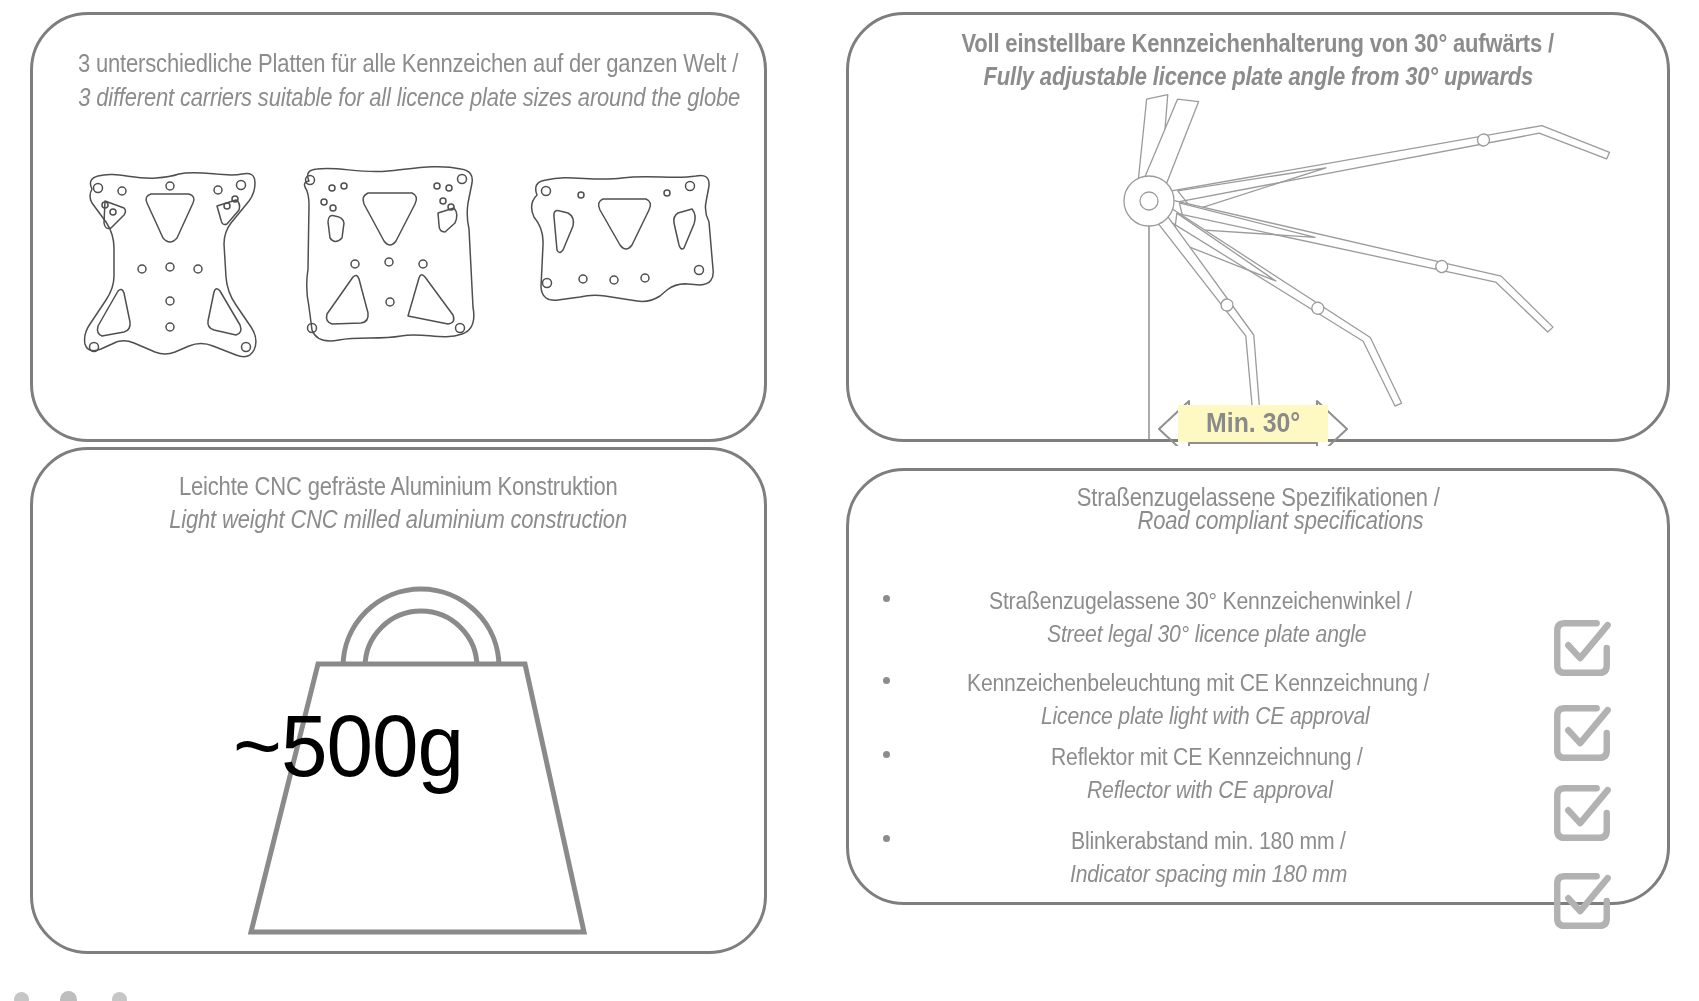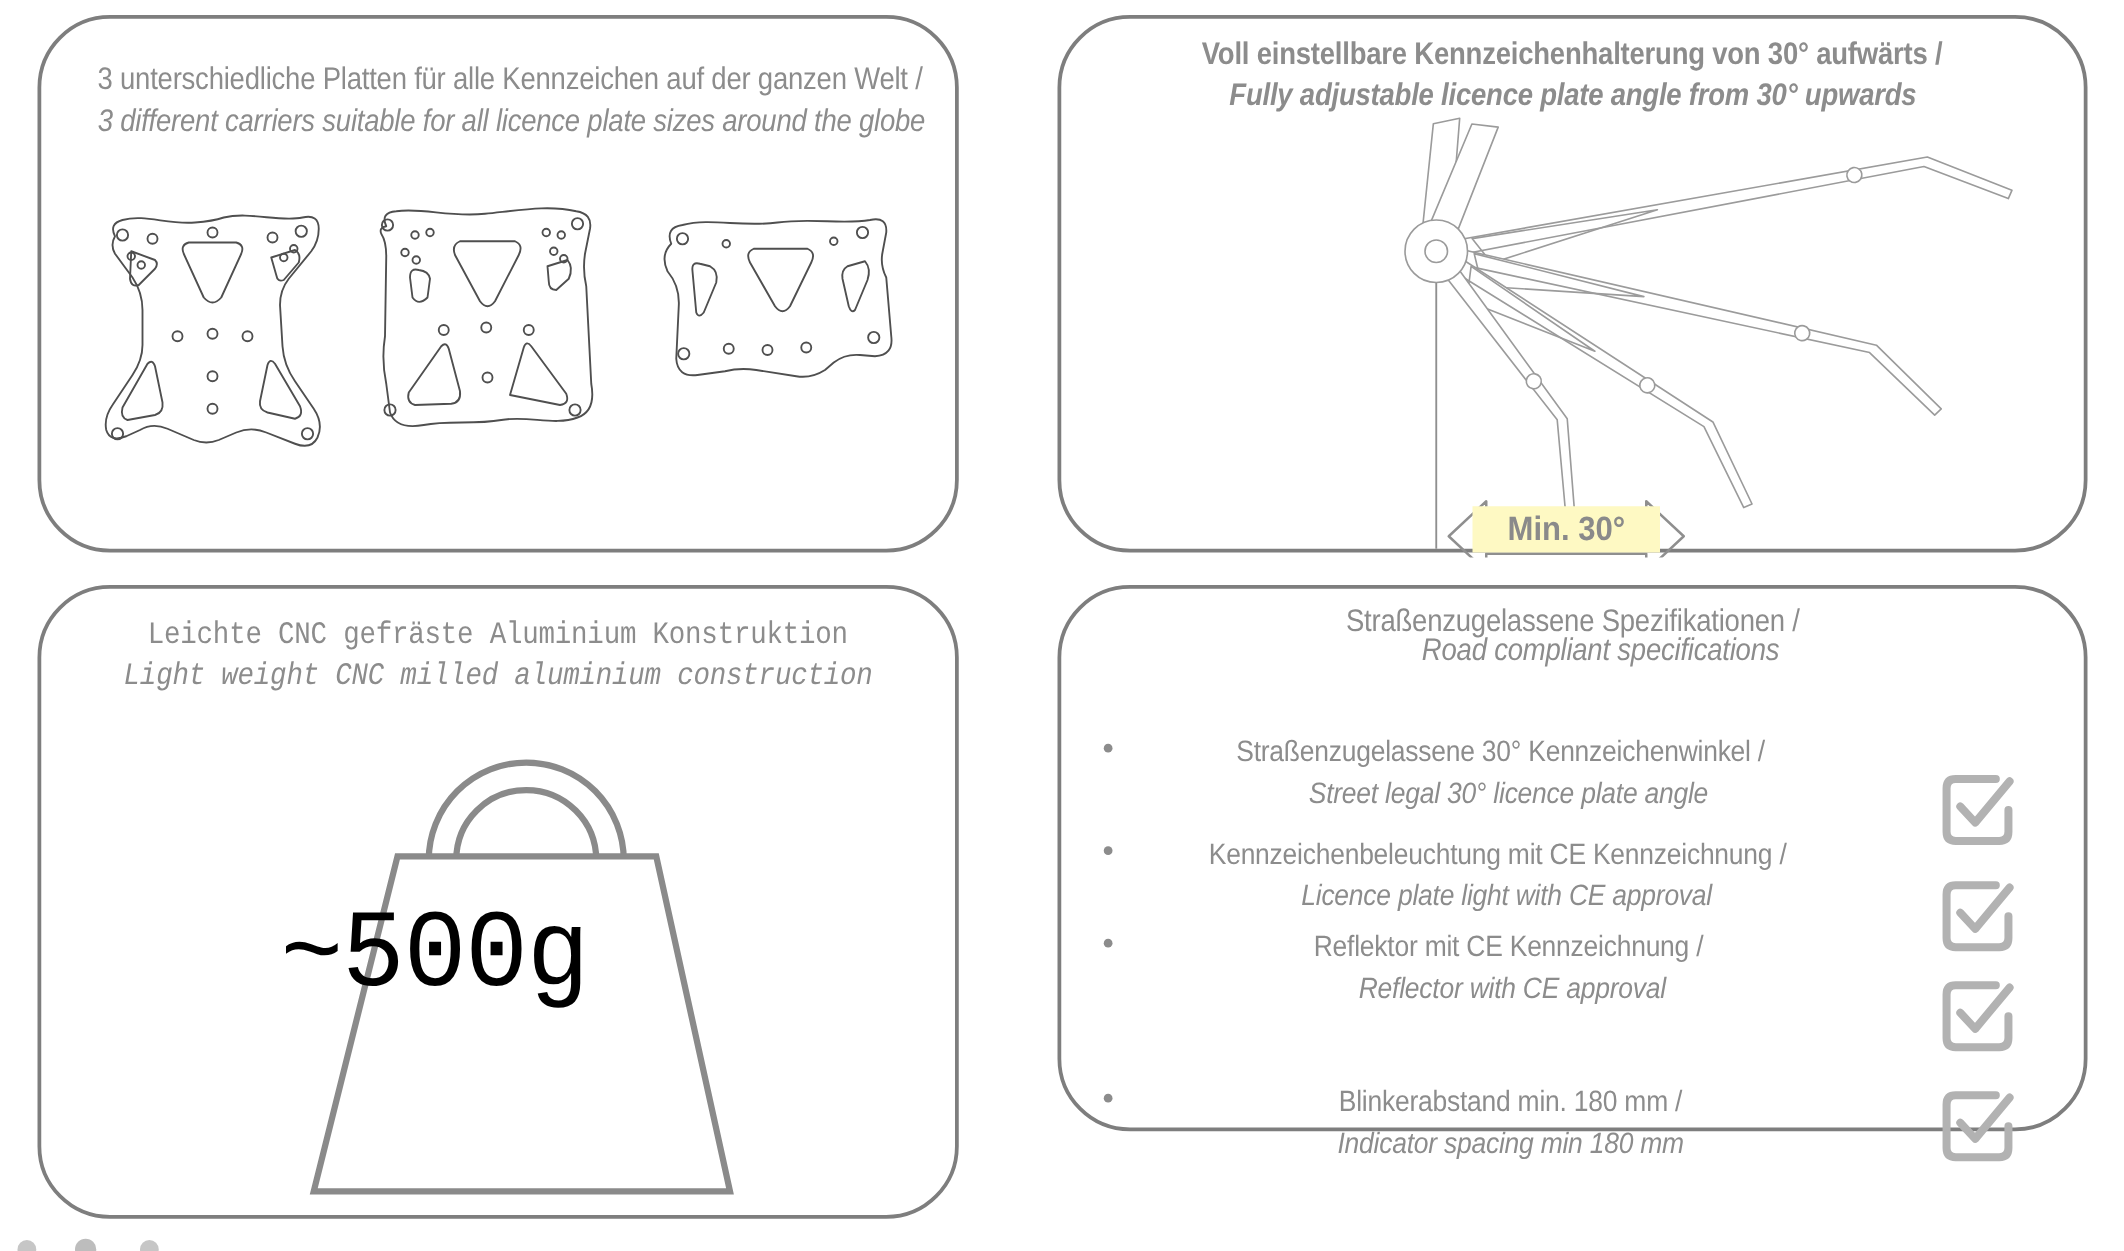--- a/index.html
+++ b/index.html
@@ -5,21 +5,21 @@
   html,body{margin:0;padding:0;background:#ffffff;}
   .canvas{
     position:relative;width:1699px;height:1001px;background:#ffffff;
     overflow:hidden;font-family:"Liberation Sans",sans-serif;color:#8c8c8c;
   }
   .panel{
     position:absolute;background:#ffffff;border:3px solid #7e7e7e;border-radius:58px;
   }
   .p1{left:30px;top:12px;width:731px;height:424px;}
   .p2{left:846px;top:12px;width:818px;height:424px;font-weight:bold;}
-  .p3{left:30px;top:468px;width:731px;height:501px;font-family:Liberation Mono, monospace;}
+  .p3{left:30px;top:447px;width:731px;height:501px;}
   .p4{left:846px;top:468px;width:818px;height:431px;}
   .hd{position:absolute;left:0;right:0;text-align:center;white-space:nowrap;font-size:25px;color:#8c8c8c;}
   .hd .squeeze{display:inline-block;transform:scaleX(.88);transform-origin:50% 50%;white-space:nowrap;letter-spacing:-0.2px;}
   .en{font-style:italic;}
   .drawing{position:absolute;left:0;top:0;}
   
   .spec-item{position:absolute;left:34px;right:130px;font-size:23.5px;}
   .spec-dot{position:absolute;left:0;top:10px;width:7px;height:7px;border-radius:50%;background:#8c8c8c;}
   .spec-lines{margin-left:28px;}
   .sline{height:33px;line-height:33px;white-space:nowrap;text-align:center;}
@@ -215,21 +215,21 @@
         <div class="sline en"><span class="squeezeL">Licence plate light with CE approval</span></div>
       </div>
     </div>
     <div class="spec-item" style="top:270px;">
       <span class="spec-dot"></span>
       <div class="spec-lines">
         <div class="sline"><span class="squeezeL">Reflektor mit CE Kennzeichnung /</span></div>
         <div class="sline en"><span class="squeezeL">Reflector with CE approval</span></div>
       </div>
     </div>
-    <div class="spec-item" style="top:354px;margin-top:40px;">
+    <div class="spec-item" style="top:354px;">
       <span class="spec-dot"></span>
       <div class="spec-lines">
         <div class="sline"><span class="squeezeL">Blinkerabstand min. 180 mm /</span></div>
         <div class="sline en"><span class="squeezeL">Indicator spacing min 180 mm</span></div>
       </div>
     </div>
 
     <svg class="checkbox" style="top:144px;" width="66" height="66" viewBox="0 0 72 72">
       <path d="M52,9 H17 Q9,9 9,17 V55 Q9,63 17,63 H55 Q63,63 63,55 V36" fill="none" stroke="#b2b2b2" stroke-width="7" stroke-linecap="round"></path>
       <path d="M21,33 L34,47 L64,11" fill="none" stroke="#b2b2b2" stroke-width="7" stroke-linecap="round" stroke-linejoin="round"></path>

